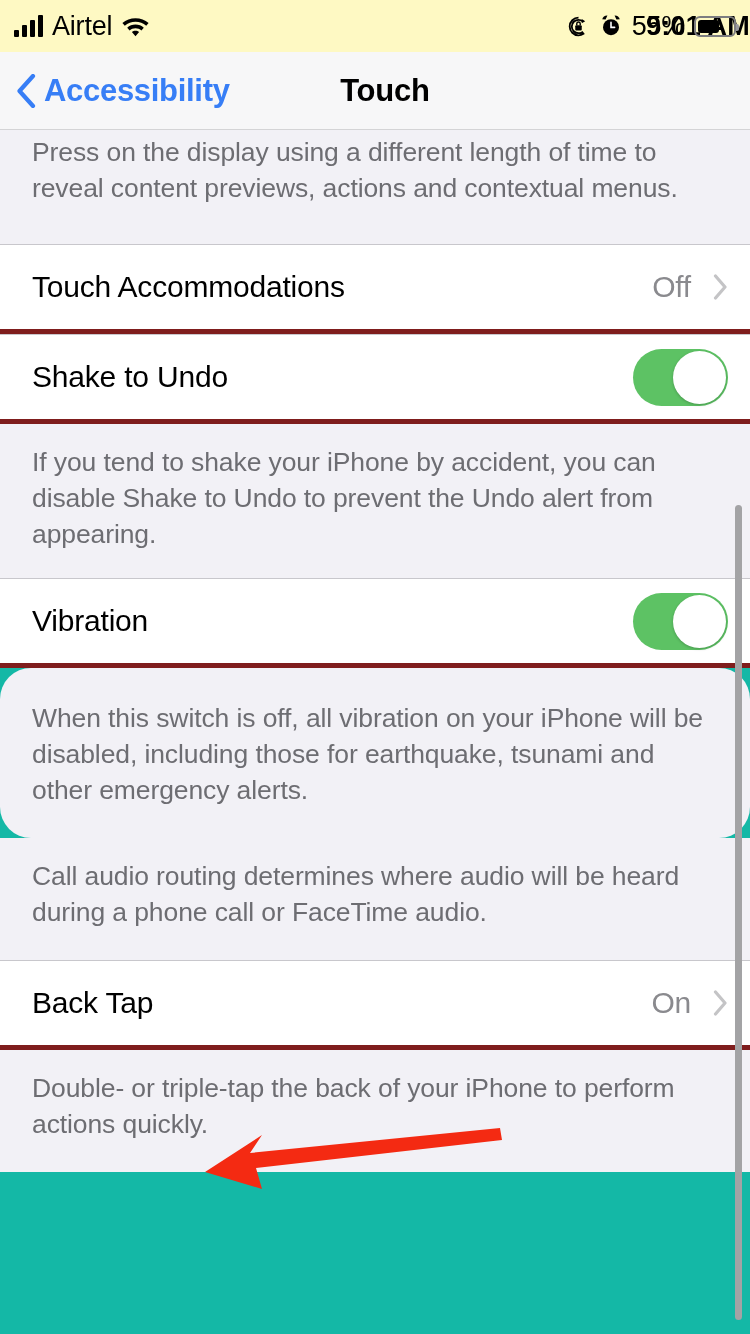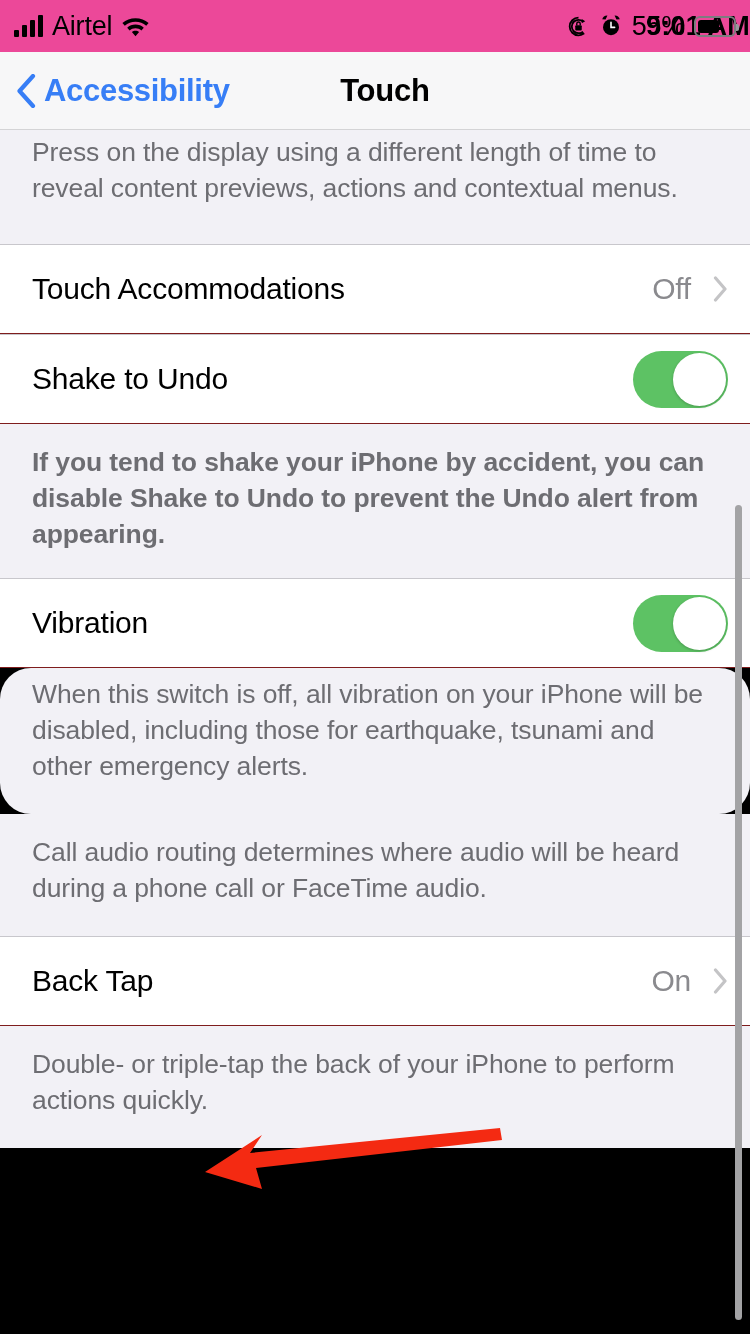--- a/index.html
+++ b/index.html
@@ -13,21 +13,21 @@
     position:relative;
     width:750px; height:1334px;
     background:#ffffff;
     overflow:hidden;
   }
 
   
   .statusbar {
     position:relative;
     height:52px;
-    background:#ec4899;
+    background:#fef9c3;
   }
   .sb-left {
     position:absolute; left:14px; top:0; height:52px;
     display:flex; align-items:center; gap:9px;
   }
   .sb-center {
     position:absolute; left:0; right:0; top:0; height:52px;
     display:flex; align-items:center; justify-content:flex-end;
   }
   .sb-right {
@@ -87,29 +87,29 @@
   .nav-title {
     position:absolute; left:0; right:0; top:0; height:78px;
     display:flex; align-items:center; justify-content:center;
     font-size:31px; font-weight:bold; color:#000; letter-spacing:-0.2px;margin-left:20px;
   }
 
   
   .list {
     position:relative;
     height:1204px;
-    background:#000000;
+    background:#14b8a6;
     overflow:hidden;
   }
 
   .row {
     position:relative;
     background:#ffffff;
     border-top:1px solid #C8C7CC;
-    border-bottom:1px solid #7f1d1d;
+    border-bottom:5px solid #7f1d1d;
     height:90px;
     display:flex; align-items:center;
     padding:0 22px 0 32px;
     cursor:pointer;
   }
   .row-label {
     font-size:30px; color:#000; letter-spacing:-0.2px;
     flex:0 0 auto;
   }
   .row-right {
@@ -250,33 +250,33 @@
     </div>
 
     <div class="row">
       <span class="row-label">Shake to Undo</span>
       <span class="row-right">
         <span class="toggle">
           <span class="knob"></span>
         </span>
       </span>
     </div>
-    <div class="note-block" style="padding-top:20px; font-weight:bold;">
+    <div class="note-block" style="padding-top:20px; ">
       <p>If you tend to shake your iPhone by accident, you can disable Shake to Undo to prevent the Undo alert from appearing.</p>
     </div>
 
     <div class="row">
       <span class="row-label">Vibration</span>
       <span class="row-right">
         <span class="toggle">
           <span class="knob"></span>
         </span>
       </span>
     </div>
-    <div class="note-block" style="padding-top:8px; padding-bottom:30px;border-radius:31px;">
+    <div class="note-block" style="padding-top:32px; padding-bottom:30px;border-radius:31px;">
       <p>When this switch is off, all vibration on your iPhone will be disabled, including those for earthquake, tsunami and other emergency alerts.</p>
     </div>
 
     <div class="note-block" style="padding-top:20px; padding-bottom:30px;">
       <p>Call audio routing determines where audio will be heard during a phone call or FaceTime audio.</p>
     </div>
 
     <div class="row">
       <span class="row-label">Back Tap</span>
       <span class="row-right">

